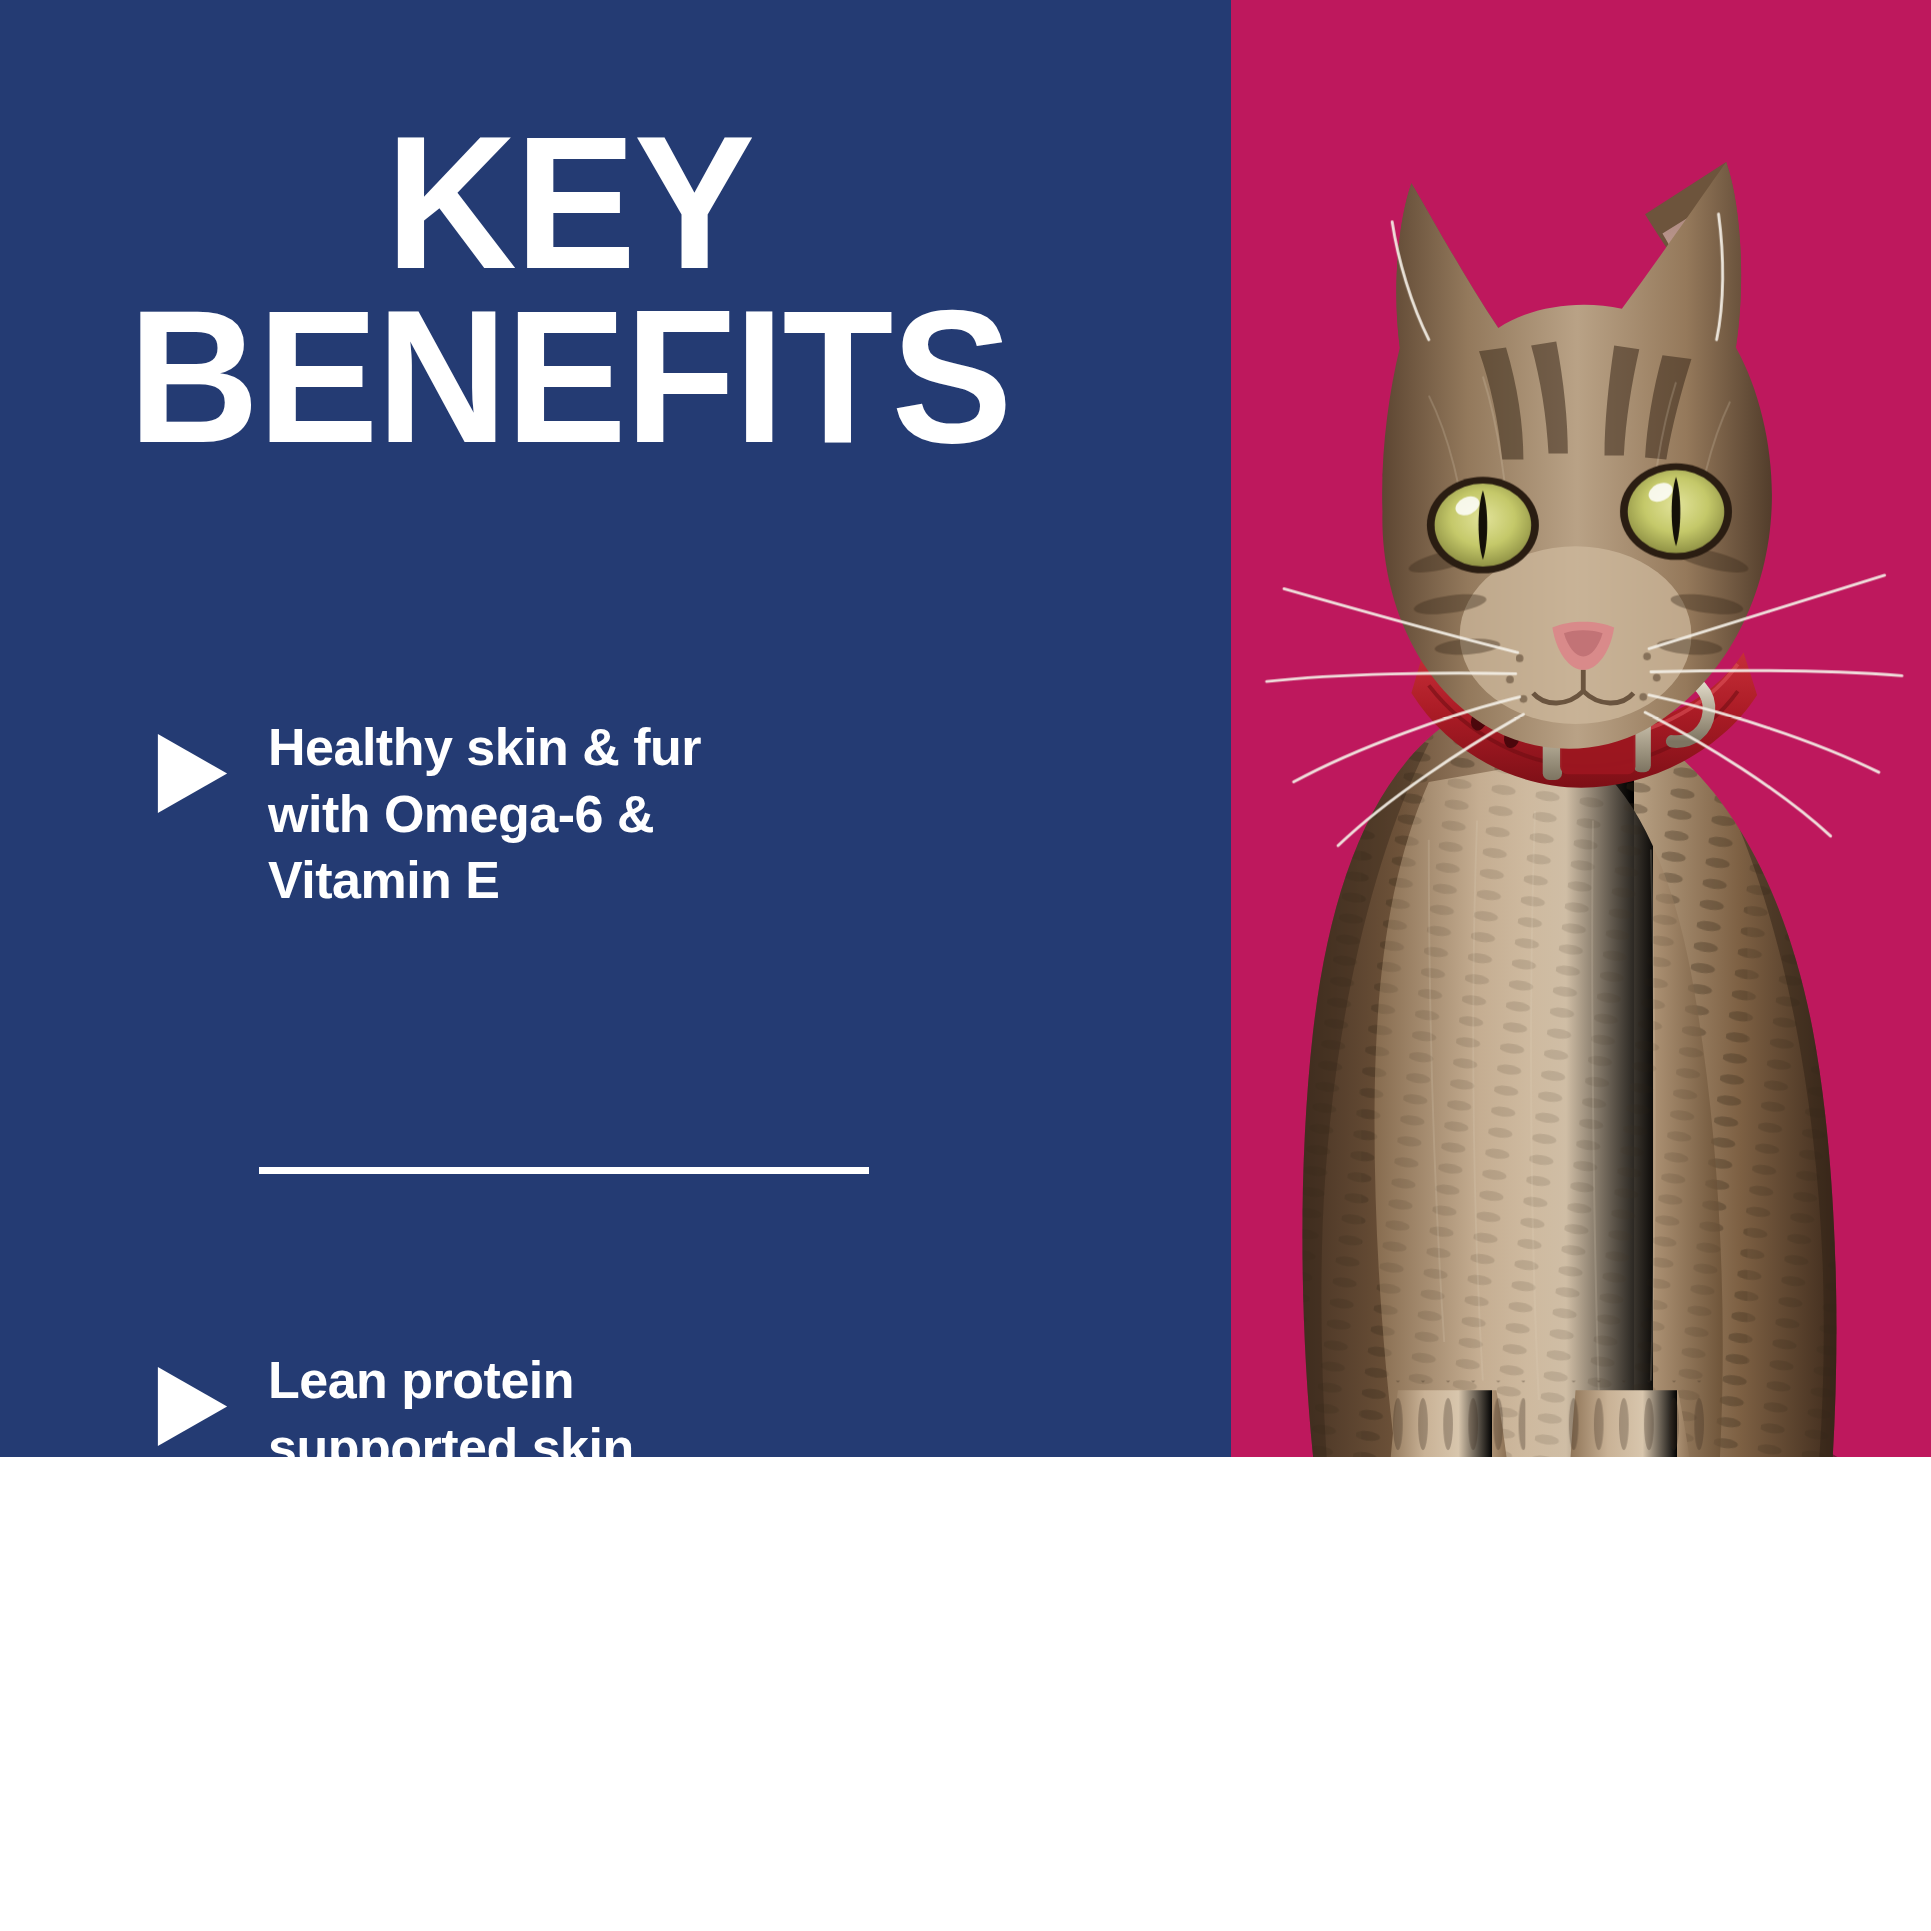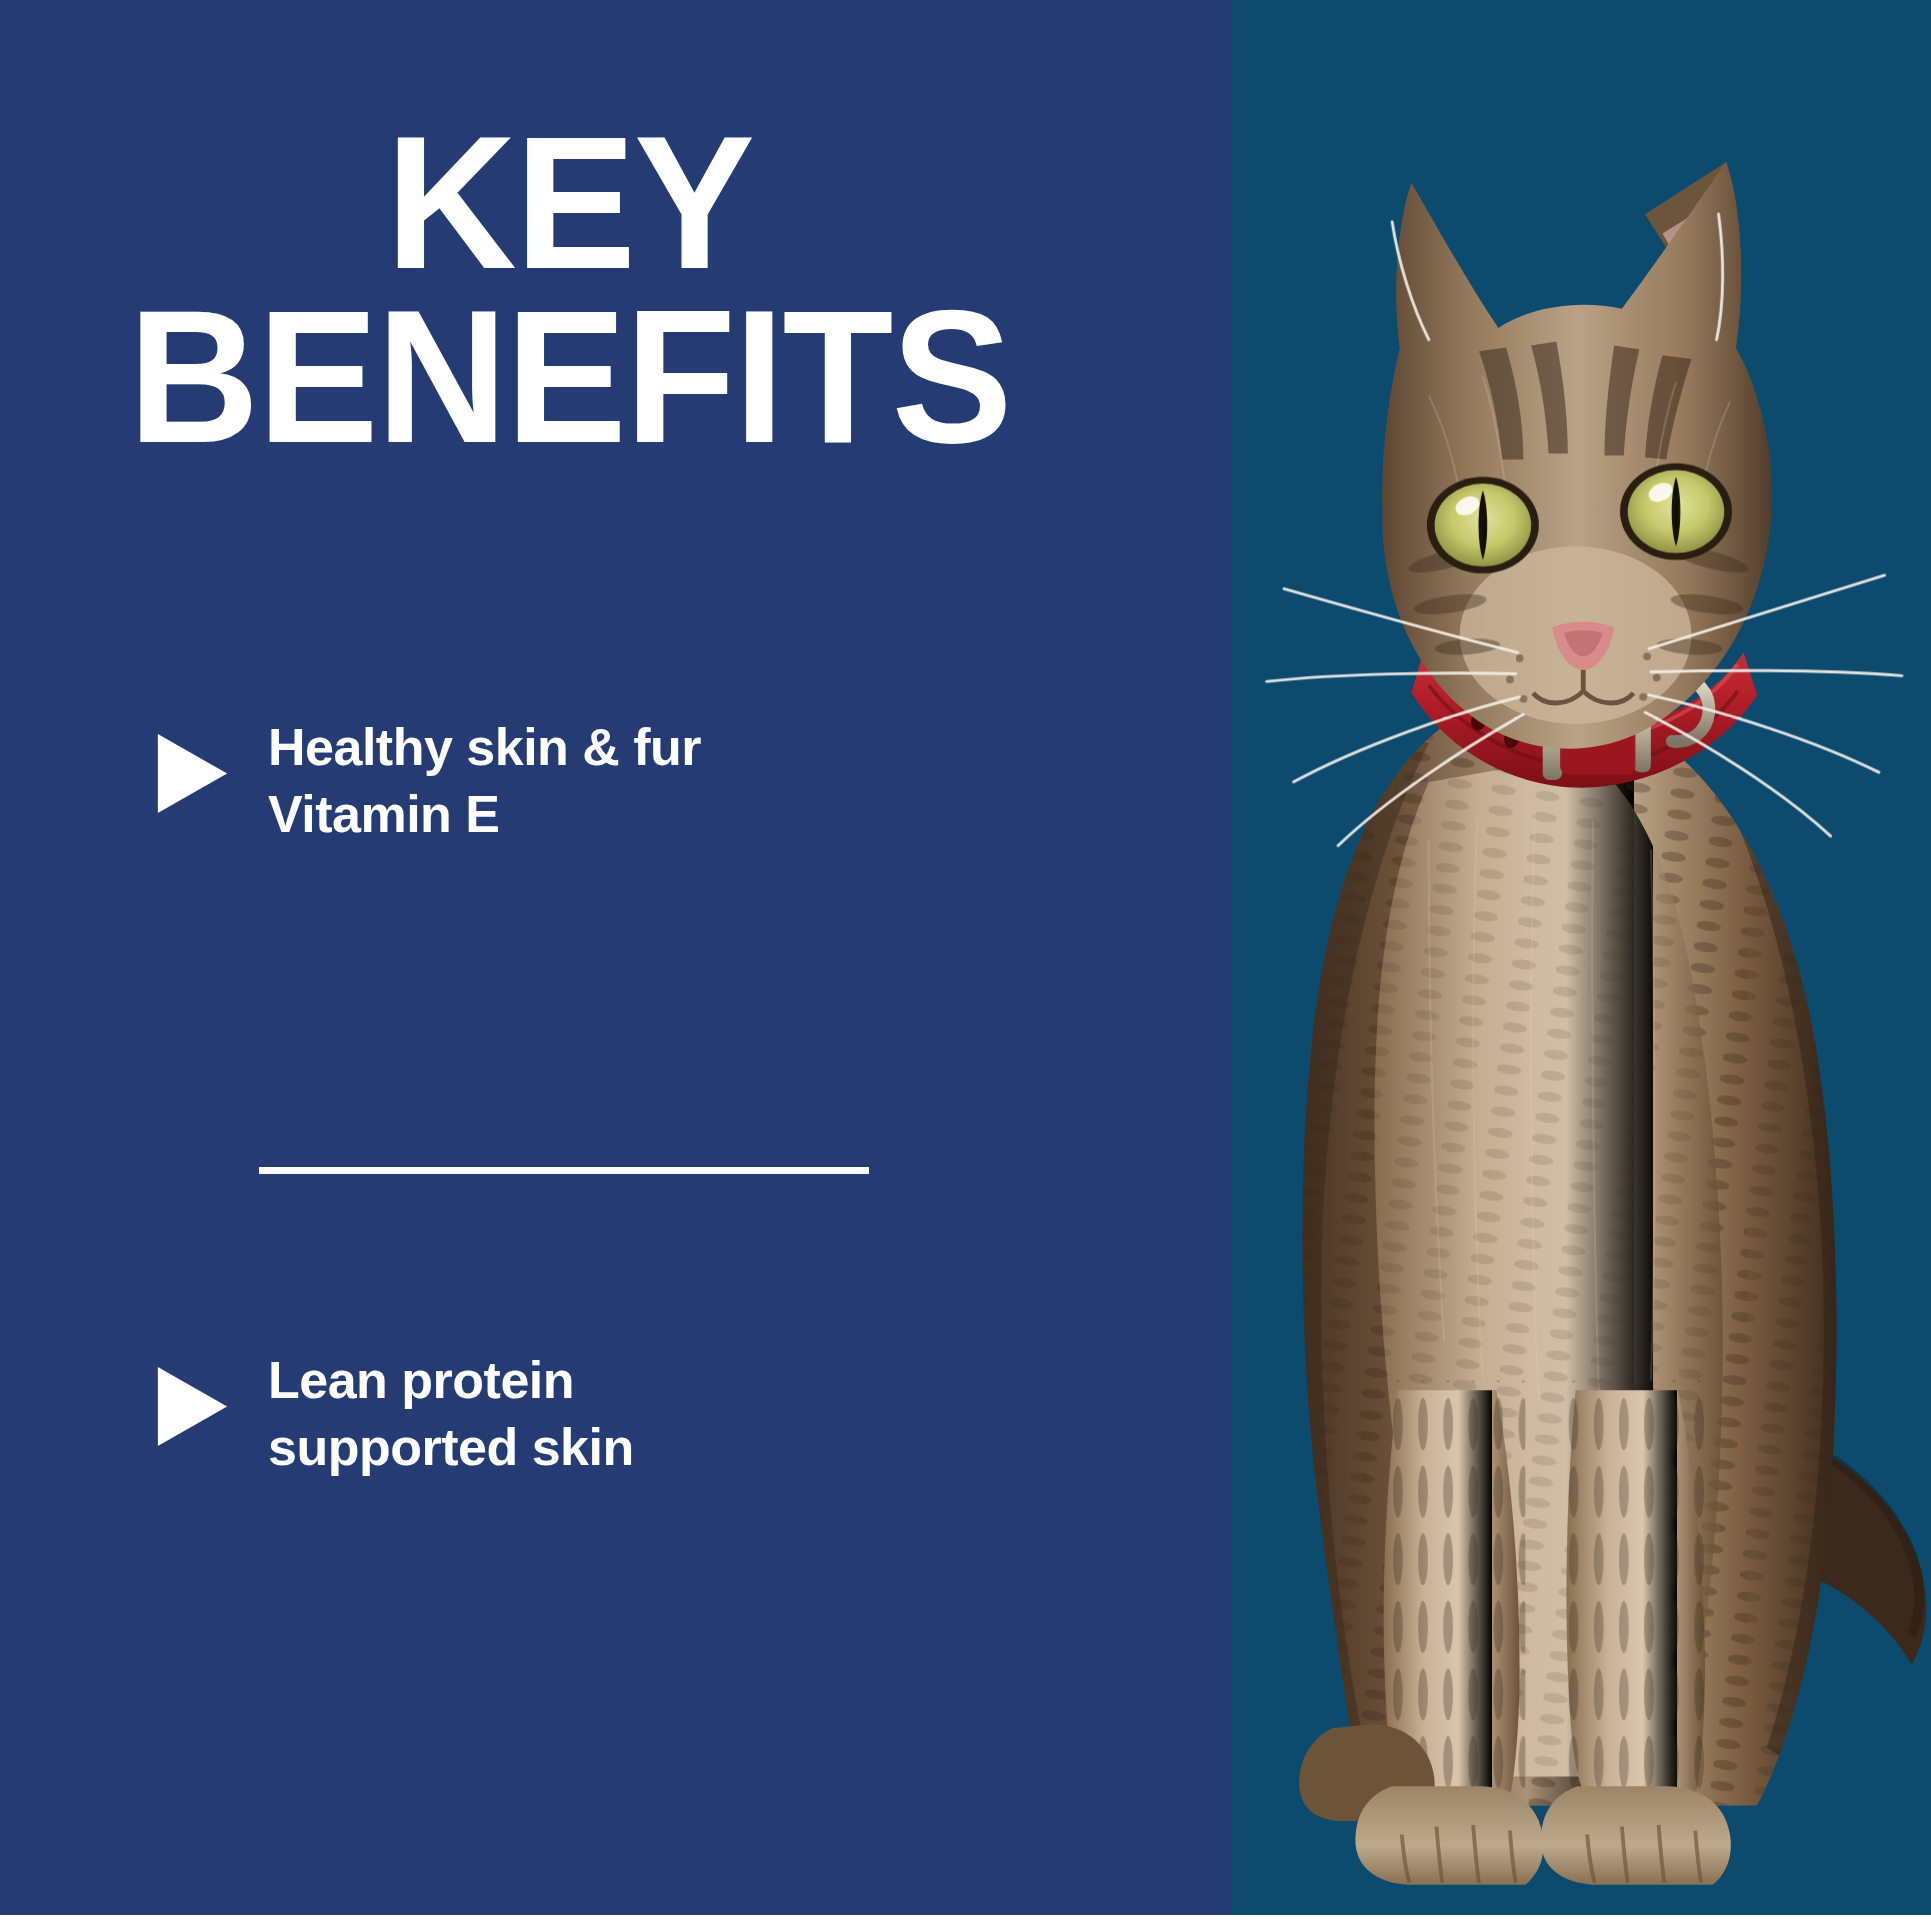--- a/index.html
+++ b/index.html
@@ -9,22 +9,22 @@
   }
   body {
     width: 1931px;
     height: 1931px;
     font-family: "Liberation Sans", sans-serif;
     overflow: hidden;
   }
   #page {
     position: relative;
     width: 1931px;
-    height: 1915px;
-    background: #0c4a6e;
+    height: 1457px;
+    background: #be185d;
     overflow: hidden;
   }
 
   
   #panel {
     position: absolute;
     left: 0;
     top: 0;
     width: 1231px;
     height: 1931px;
@@ -119,20 +119,21 @@
   <div id="benefits">
 
     <div class="benefit">
       <span class="bullet-icon">
         <svg viewBox="0 0 80 88" width="77" height="85" aria-hidden="true">
           <polygon points="4,3 76,44 4,85" fill="#ffffff"></polygon>
         </svg>
       </span>
       <div class="benefit-text">
         <span class="tl">Healthy skin &amp; fur</span>
+        <span class="tl">with Omega-6 &amp;</span>
         <span class="tl">Vitamin E</span>
       </div>
     </div>
 
   </div>
 
   <div id="divider"></div>
 
   <div id="benefits-2" style="position:absolute;left:0;top:1347px;width:1231px;">
     <div class="benefit">

